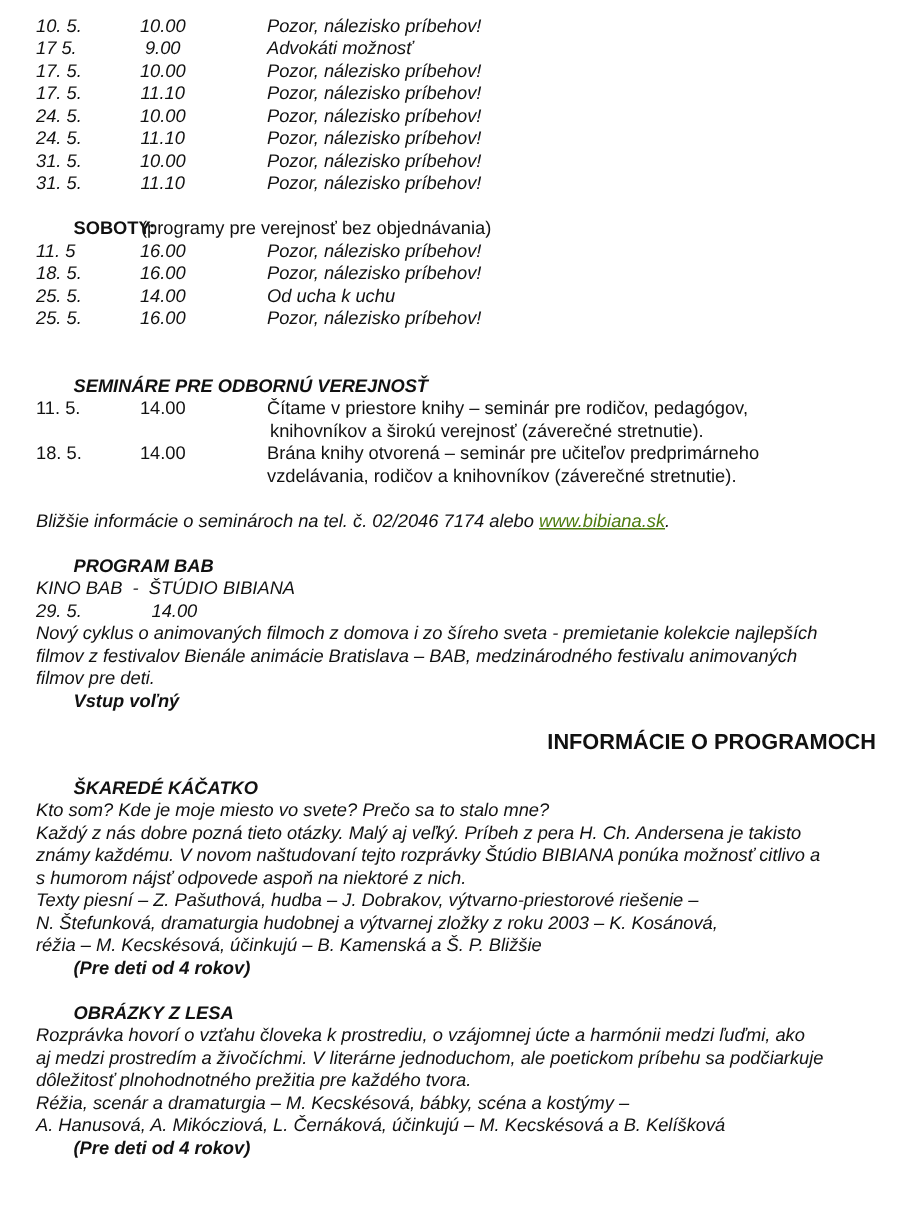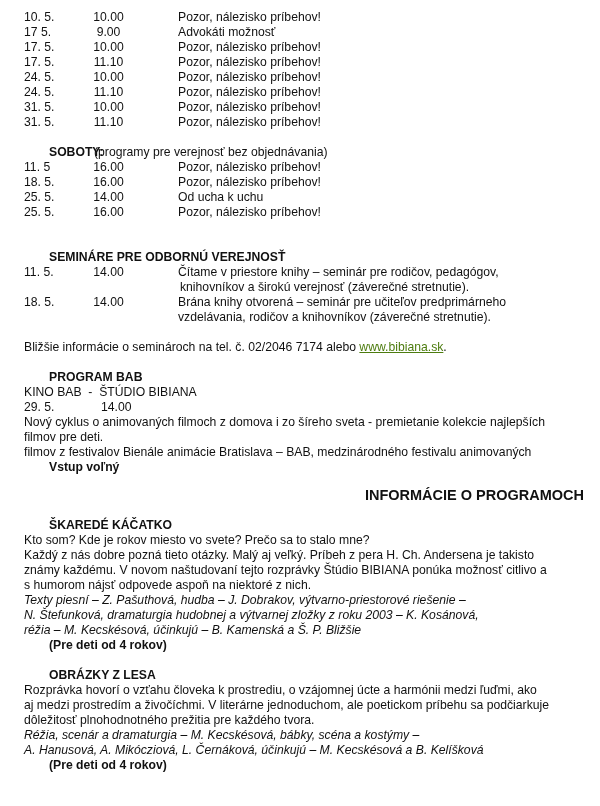--- a/index.html
+++ b/index.html
@@ -2,31 +2,31 @@
 <html><head>
 <meta charset="utf-8">
 <style>
   html, body { margin: 0; padding: 0; background: #ffffff; }
   body {
     width: 600px; height: 806px; overflow: hidden; position: relative;
     font-family: "Liberation Sans", sans-serif; font-size: 12.2px; color: #111;
     line-height: 15px;
   }
   .page { position: absolute; left: 24px; top: 10px; width: 560px; }
-  .row { position: relative; height: 15px; white-space: nowrap; }
+  .row { position: relative; height: 15px; white-space: nowrap; font-style: italic; }
   .date { position: absolute; left: 0; }
   .time { position: absolute; left: 60px; width: 49px; text-align: center; }
   .time.left { left: 77px; width: auto; text-align: left; }
   .title { position: absolute; left: 154px; }
   .bold { font-weight: bold; margin-left: 25px; }
   .ital { font-style: italic; }
   .gap { height: 15px; }
   .gap2 { height: 30px; }
   .heading-lg { font-weight: bold; font-size: 14.5px; line-height: 18px; text-align: right; }
-  .line { white-space: nowrap; height: 15px; }
+  .line { white-space: nowrap; height: 15px; font-style: italic; }
   .sem-row { position: relative; height: 30px; }
   .sem-row .title { white-space: nowrap; }
   .sem-row .title .l2 { display: block; }
   a { color: #4d7c0f; text-decoration: underline; }
   .sat-head { position: relative; height: 15px; }
   .sat-head .note { position: absolute; left: 70px; }
 </style>
 </head>
 <body>
 
@@ -131,34 +131,34 @@
   <div class="gap"></div>
 
   <div>
     <div class="line bold">PROGRAM BAB</div>
     <div class="line" style="white-space:pre">KINO BAB  -  ŠTÚDIO BIBIANA</div>
     <div class="row">
         <span class="date">29. 5.</span>
         <span class="time left">14.00</span>
       </div>
     <div class="line">Nový cyklus o animovaných filmoch z domova i zo šíreho sveta - premietanie kolekcie najlepších</div>
+    <div class="line">filmov z festivalov Bienále animácie Bratislava – BAB, medzinárodného festivalu animovaných</div>
     <div class="line">filmov pre deti.</div>
-    <div class="line">filmov z festivalov Bienále animácie Bratislava – BAB, medzinárodného festivalu animovaných</div>
     <div class="line bold">Vstup voľný</div>
   </div>
 
   <div style="height:11px"></div>
 
   <div>
     <div class="heading-lg">INFORMÁCIE O PROGRAMOCH</div>
     <div style="height:14px"></div>
 
     <div>
       <div class="line bold">ŠKAREDÉ KÁČATKO</div>
-      <div class="line">Kto som? Kde je rokov miesto vo svete? Prečo sa to stalo mne?</div>
+      <div class="line">Kto som? Kde je moje miesto vo svete? Prečo sa to stalo mne?</div>
       <div class="line">Každý z nás dobre pozná tieto otázky. Malý aj veľký. Príbeh z pera H. Ch. Andersena je takisto</div>
       <div class="line">známy každému. V novom naštudovaní tejto rozprávky Štúdio BIBIANA ponúka možnosť citlivo a</div>
       <div class="line">s humorom nájsť odpovede aspoň na niektoré z nich.</div>
       <div class="line ital">Texty piesní – Z. Pašuthová, hudba –  J. Dobrakov, výtvarno-priestorové riešenie –</div>
       <div class="line ital">N. Štefunková, dramaturgia hudobnej a výtvarnej zložky z roku 2003 – K. Kosánová,</div>
       <div class="line ital">réžia – M. Kecskésová, účinkujú –  B. Kamenská a Š. P. Bližšie</div>
       <div class="line bold">(Pre deti od 4 rokov)</div>
     </div>
 
     <div class="gap"></div>

